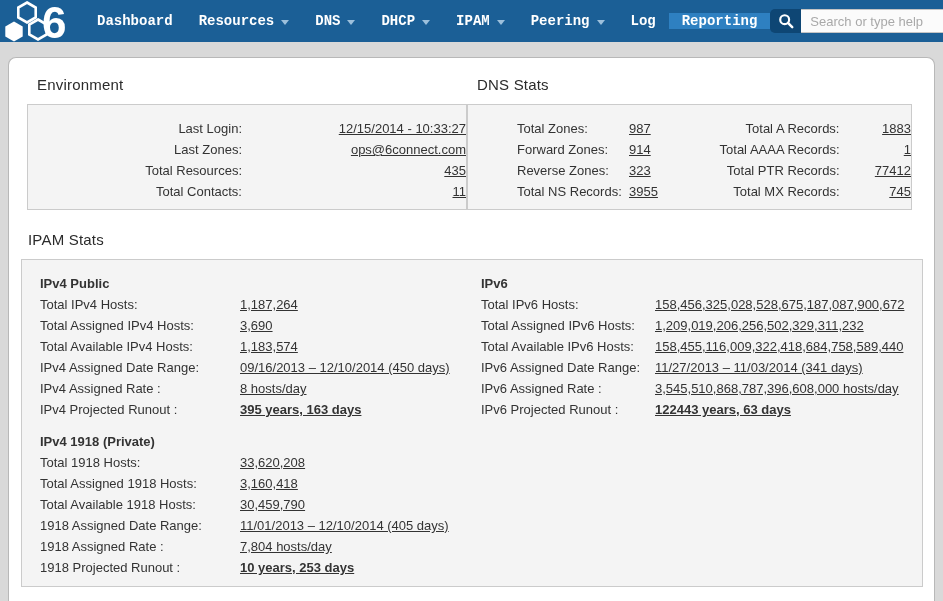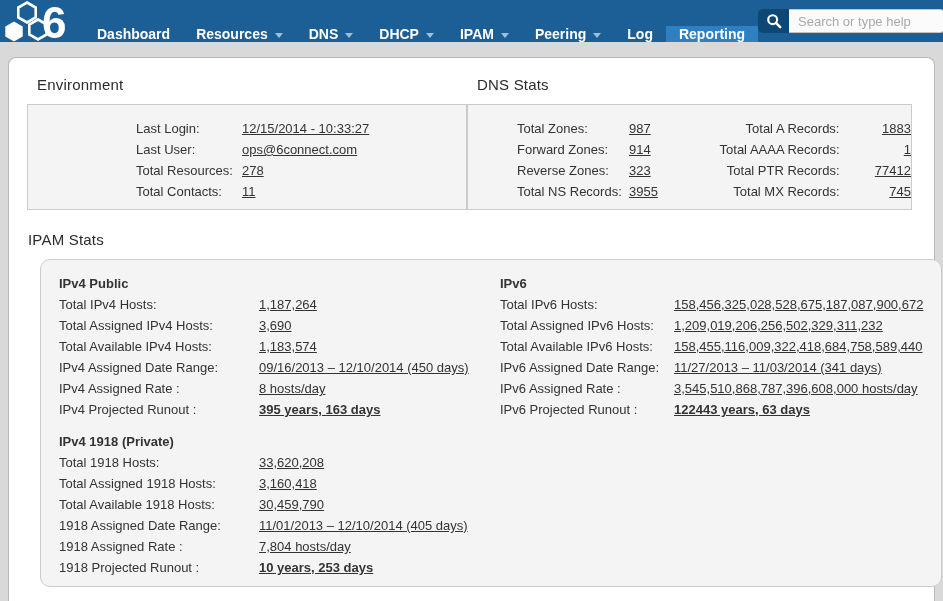--- a/index.html
+++ b/index.html
@@ -15,21 +15,21 @@
     height: 42px;
     background: var(--nav-bg, #1b5f96);
     display: flex;
     align-items: stretch;
   }
   .logo {
     display: flex; align-items: center;
     padding-left: 2px; padding-right: 16px;
     cursor: pointer;
   }
-  .nav-items { display: flex; align-items: flex-end; list-style: none; }
+  .nav-items { display: flex; align-items: center; list-style: none; font-family: Liberation Mono, monospace; }
   .nav-item {
     display: flex; align-items: center;
     padding: 0 13px;
     color: #fff;
     font-size: 14px; font-weight: 600;
     cursor: pointer;
     white-space: nowrap;
   }
   .nav-item.active { background: var(--nav-active-bg, #2e80c1); }
   .caret {
@@ -92,37 +92,36 @@
     margin-left: 9px;
   }
   .top-grid .panel { height: 106px; padding-top: 13px; }
 
   .stat-row { display: flex; line-height: 21px; font-size: 13px; }
   .stat-label { flex: none; }
   .stat-value { flex: 1; white-space: nowrap; text-decoration: underline; }
   .stat-value.bold { font-weight: bold; }
 
   
-  .env-panel .stat-row { padding-left: 108px; }
+  .env-panel .stat-row { padding-left: 108px; text-align: right; }
   .env-panel .stat-label { width: 106px; }
 
   
   .dns-grid { display: grid; grid-template-columns: 1fr 1fr; }
   .dns-col1 .stat-row { padding-left: 49px; }
   .dns-col1 .stat-label { width: 112px; }
   .dns-col2 .stat-row { padding-left: 25px; text-align: right; }
   .dns-col2 .stat-label { width: 125px; }
 
   
   .ipam-section { margin-top: 21px; }
   .ipam-panel {
-    margin-left: 22px;
+    margin-left: 3px;
     width: 902px;
     padding: 13px 0 8px 0;
-    border-radius: 10px;
   }
   .ipam-grid { display: grid; grid-template-columns: 1fr 1fr; align-items: start; }
   .block-heading { font-size: 13px; font-weight: bold; line-height: 21px; }
   .ipam-col-left .ipam-block { padding-left: 18px; }
   .ipam-col-left .stat-label { width: 200px; }
   .ipam-col-right .ipam-block { padding-left: 9px; }
   .ipam-col-right .stat-label { width: 174px; }
   .ipam-block + .ipam-block { margin-top: 11px; }
 </style>
 </head>
@@ -201,27 +200,27 @@
     <div>
       <h2 class="section-title">Environment</h2>
       <div class="panel env-panel">
 
           <div class="stat-row">
             <span class="stat-label">Last Login:</span>
             <span class="stat-value">12/15/2014 - 10:33:27</span>
           </div>
 
           <div class="stat-row">
-            <span class="stat-label">Last User:</span>
+            <span class="stat-label">Last Zones:</span>
             <span class="stat-value">ops@6connect.com</span>
           </div>
 
           <div class="stat-row">
             <span class="stat-label">Total Resources:</span>
-            <span class="stat-value">278</span>
+            <span class="stat-value">435</span>
           </div>
 
           <div class="stat-row">
             <span class="stat-label">Total Contacts:</span>
             <span class="stat-value">11</span>
           </div>
         </div>
     </div>
 
     <div>

